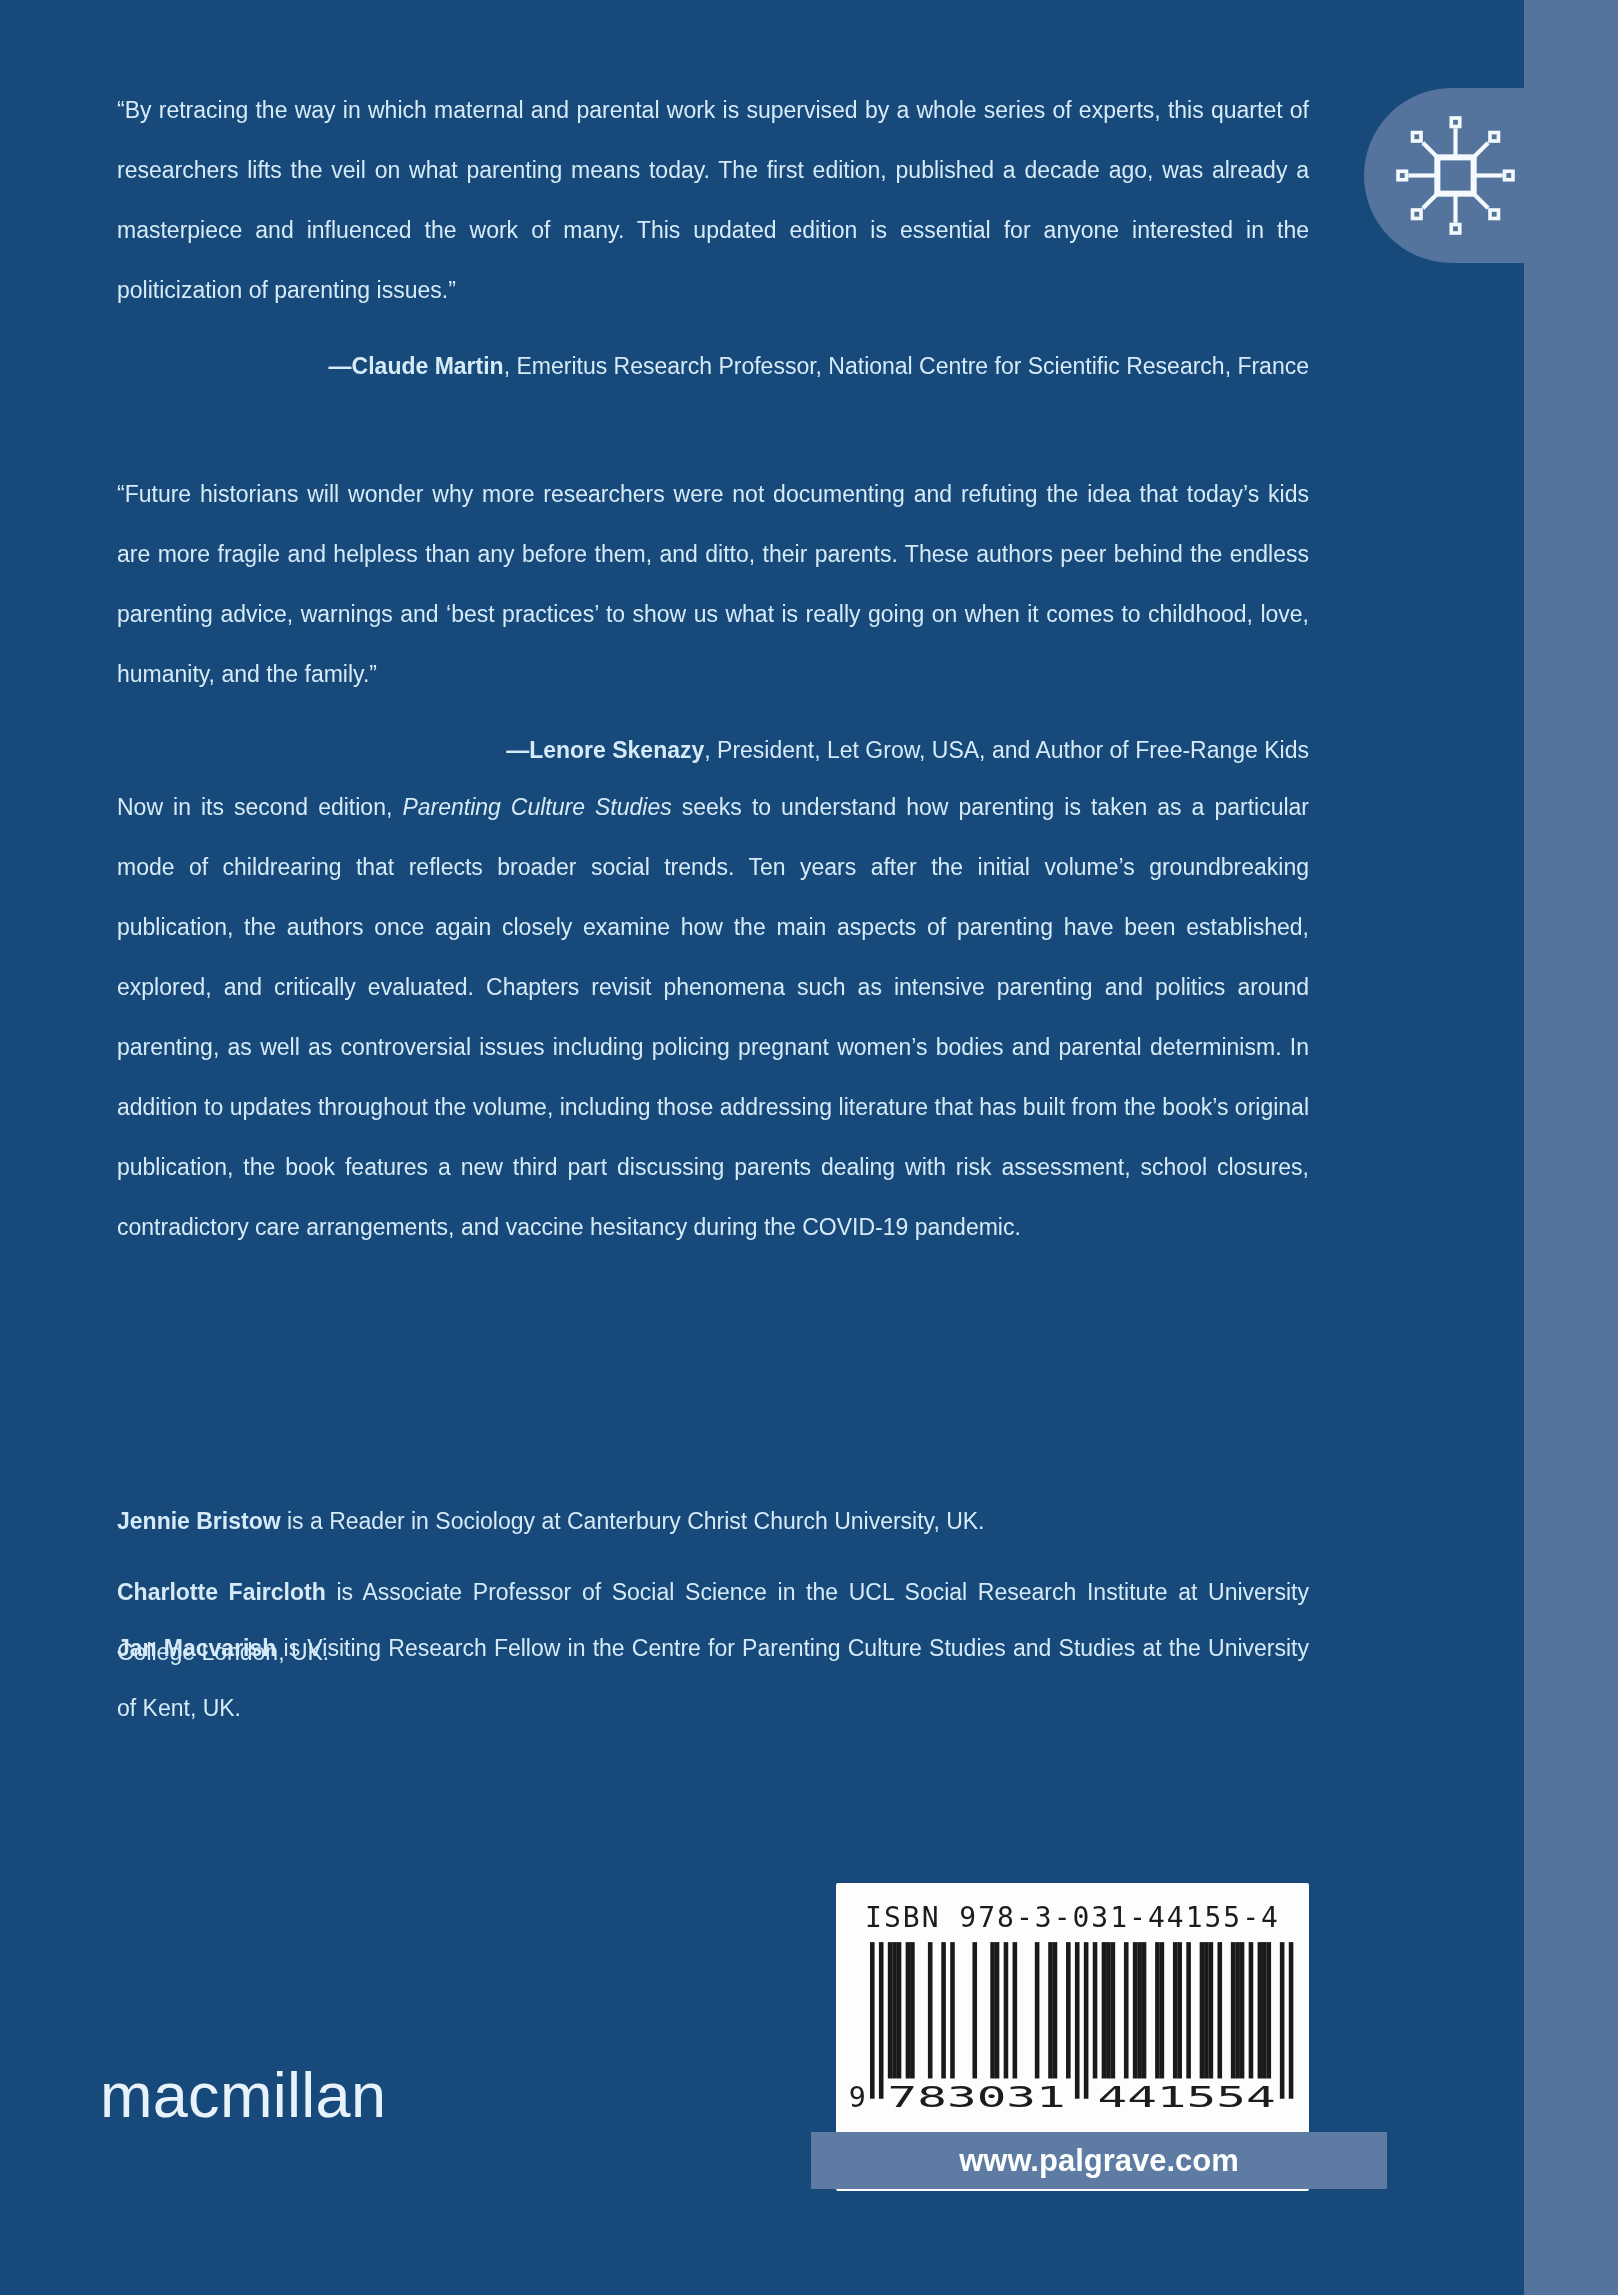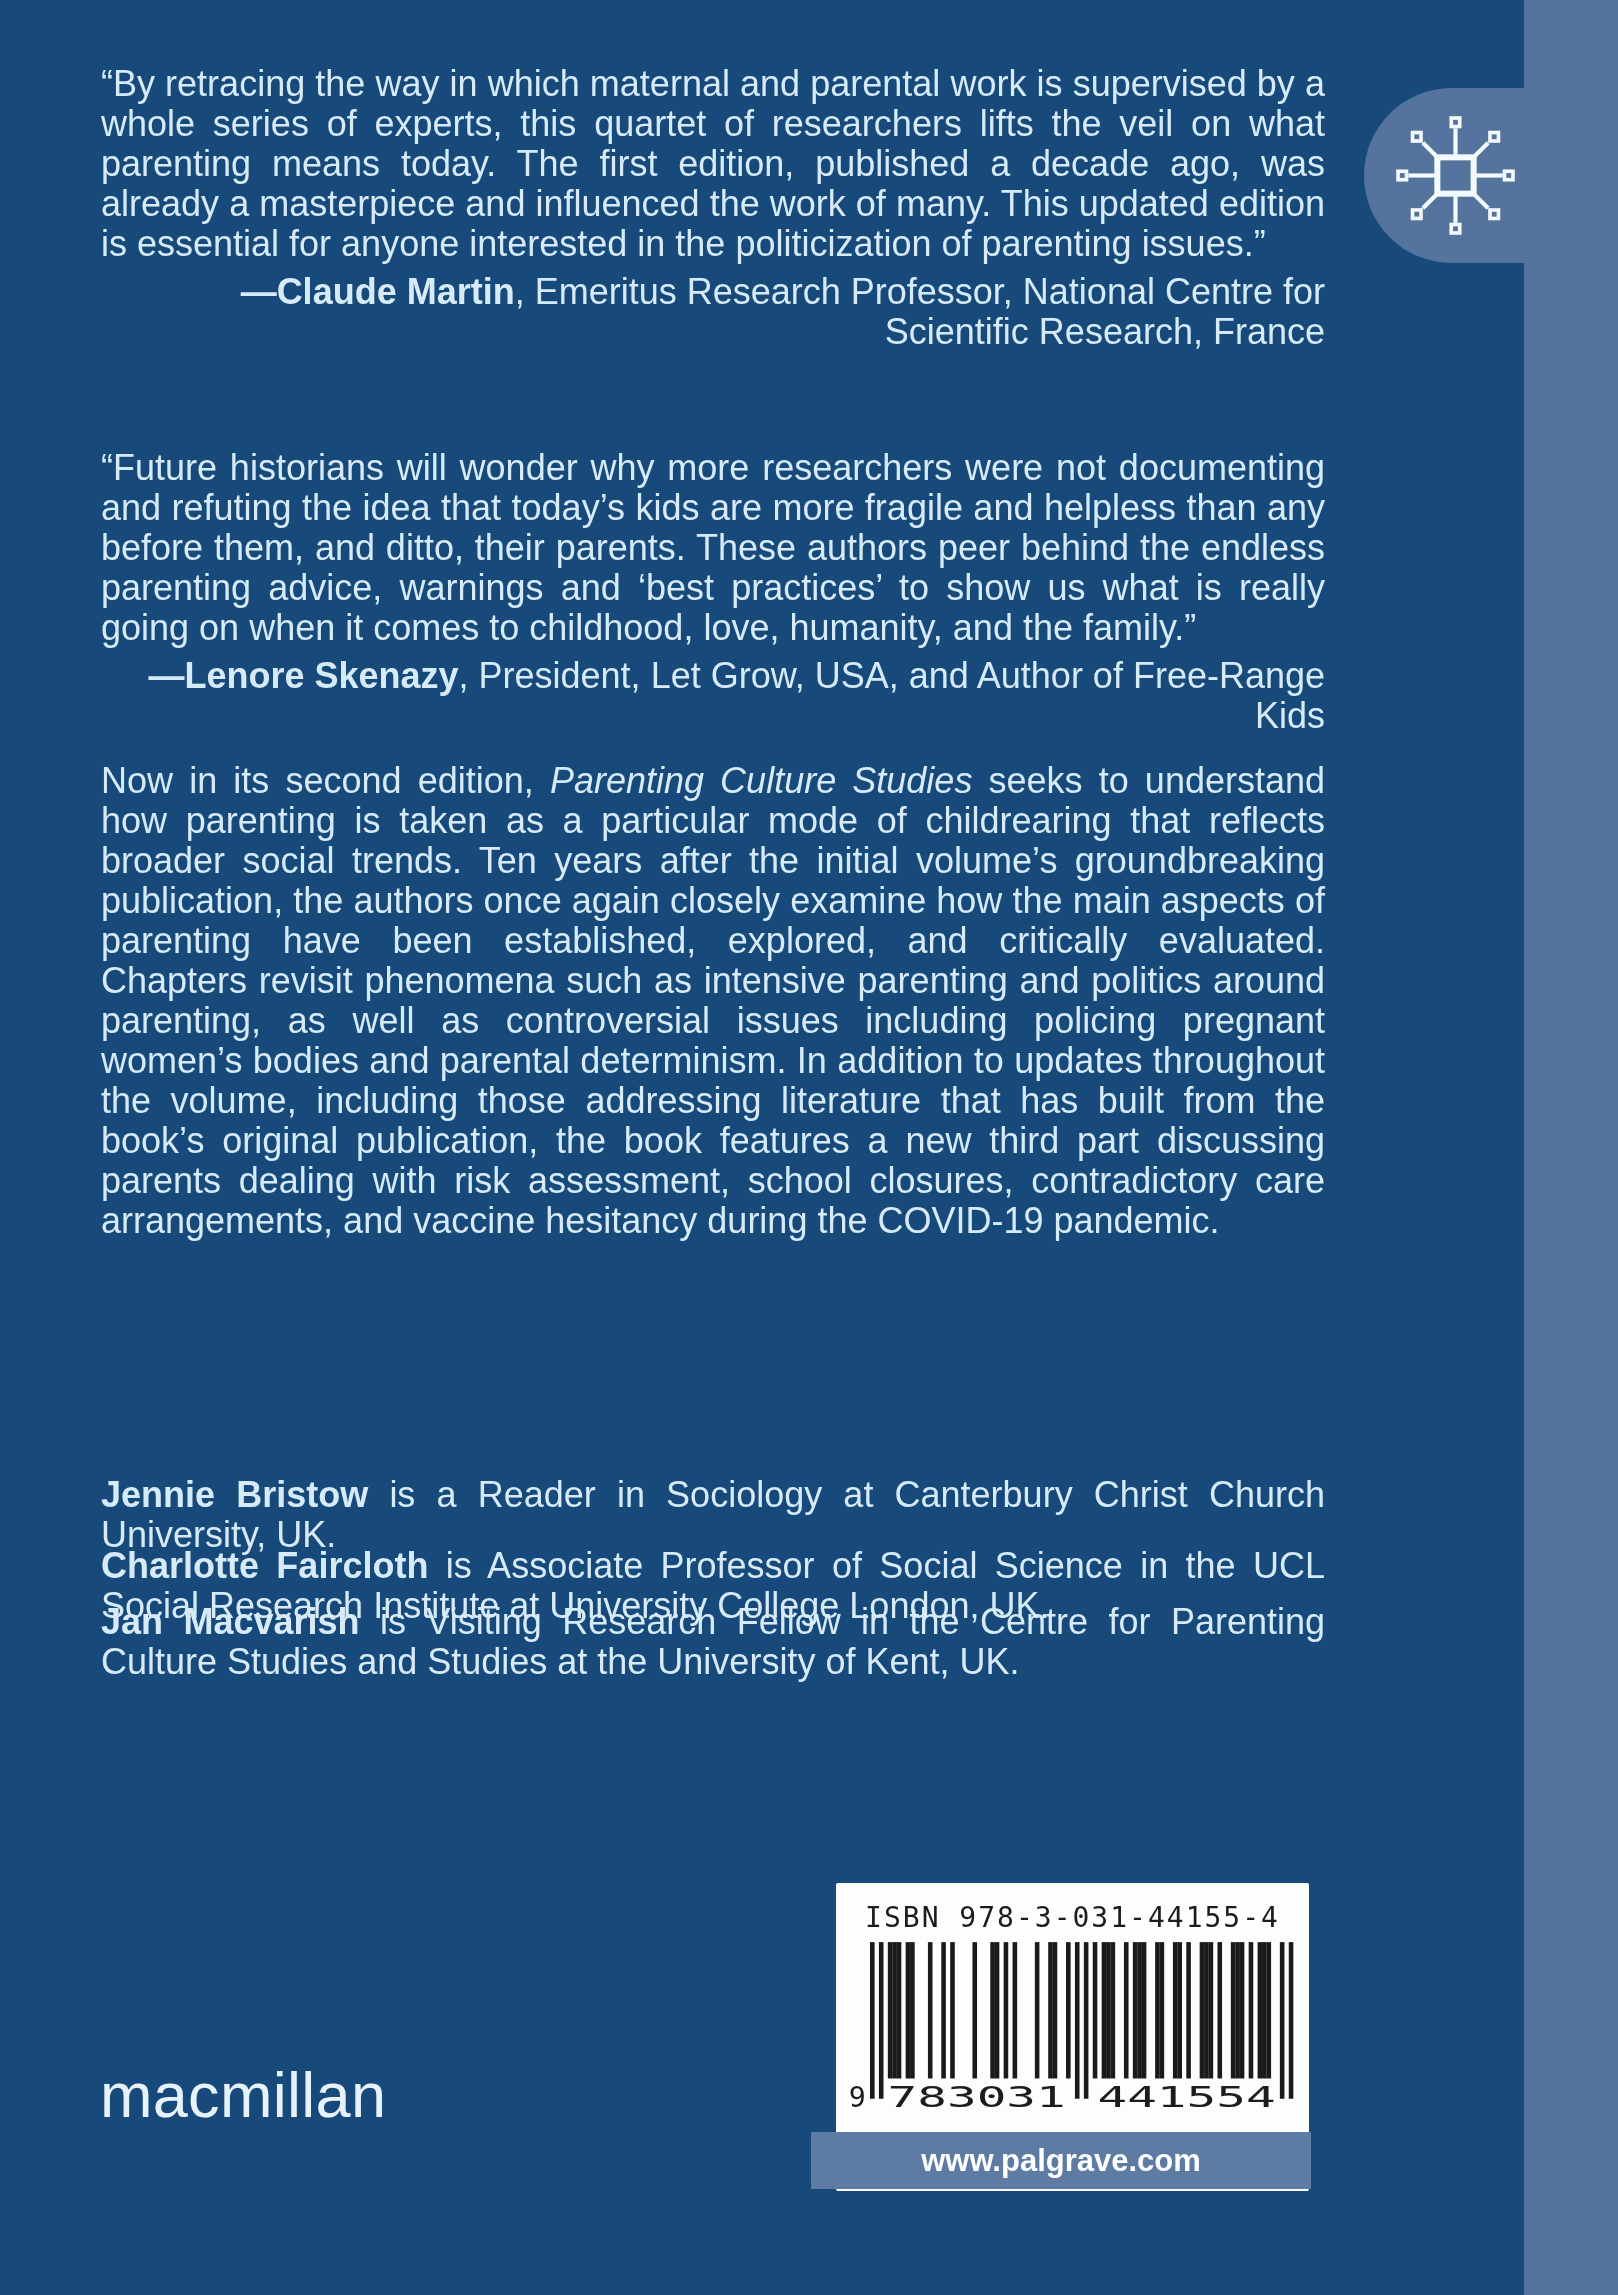--- a/index.html
+++ b/index.html
@@ -22,21 +22,21 @@
     width:255px; height:175px;
     background:#54739d;
     border-radius:88px 0 0 88px;
     display:flex; align-items:center;
   }
   .logo-tab svg { margin-left:31px; width:121px; height:121px; }
   .logo-tab svg * { stroke:#f3f9fd; fill:none; }
 
   
   .textcol { position:absolute; left:101px; width:1224px; }
-  .page p { margin:0; font-size:36px; line-height:40px; }
+  .page p { margin:16px; font-size:23px; line-height:60px; }
   .justify { text-align:justify; }
   .b { font-weight:bold; }
   .attribution {
     margin-top:8px !important;
     padding-left:43px; text-indent:-43px;
     text-align:right;
   }
 
   
   .barcode-box {
@@ -53,21 +53,21 @@
   }
   .barcode-box svg { display:block; margin:8px auto 0; }
   .barcode-box svg rect { fill:#1a1a1a; }
   .barcode-box svg text {
     font-family:"DejaVu Sans Mono","Liberation Mono",monospace;
     font-size:42px; fill:#1c1c1c;
   }
 
   .website-bar {
     position:absolute; left:811px; top:2132px;
-    width:500px; height:57px;
+    width:576px; height:57px;
     background:#5d7ba3;
     text-align:center;
   }
   .website-bar span {
     font-size:31px; font-weight:bold; line-height:57px; color:#fdfefe;
   }
 
   .publisher-logo { position:absolute; left:100px; top:2062px; color:#e8f2fa; }
   .publisher-logo .palgrave  { font-size:76px; line-height:80px; letter-spacing:0.3px; }
   .publisher-logo .macmillan { font-size:63px;  line-height:66px;  letter-spacing:0.3px; }

